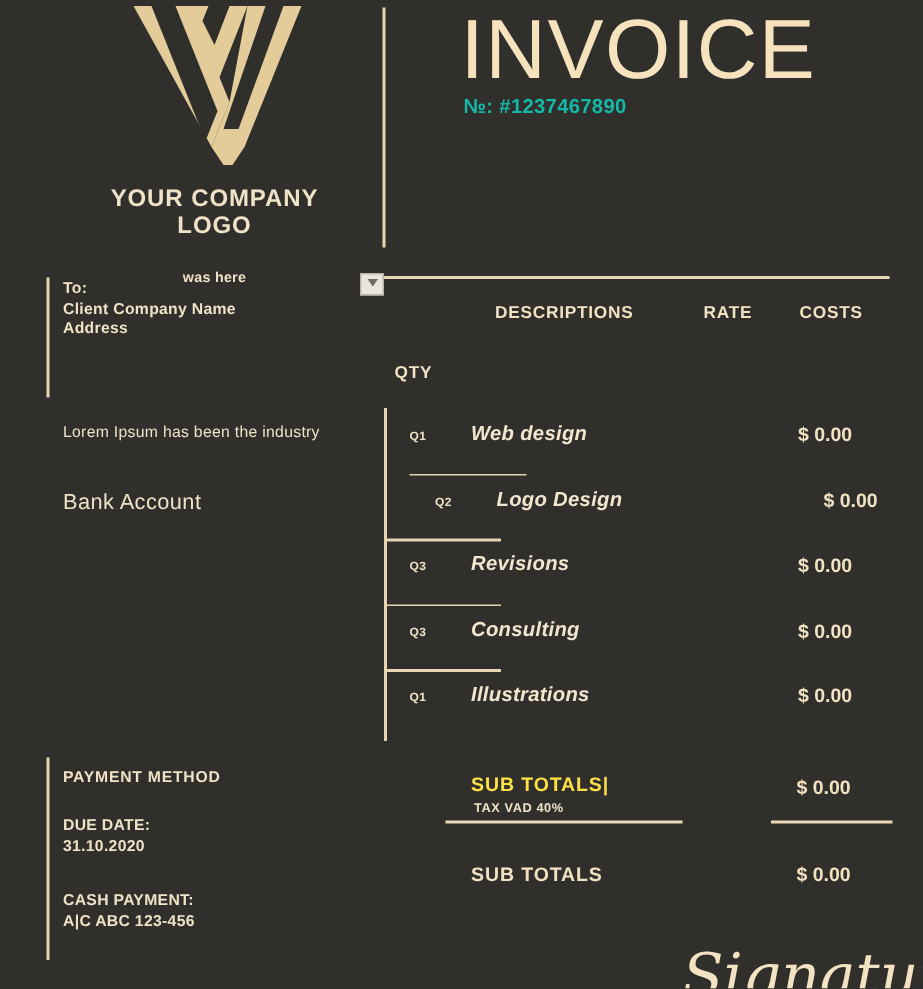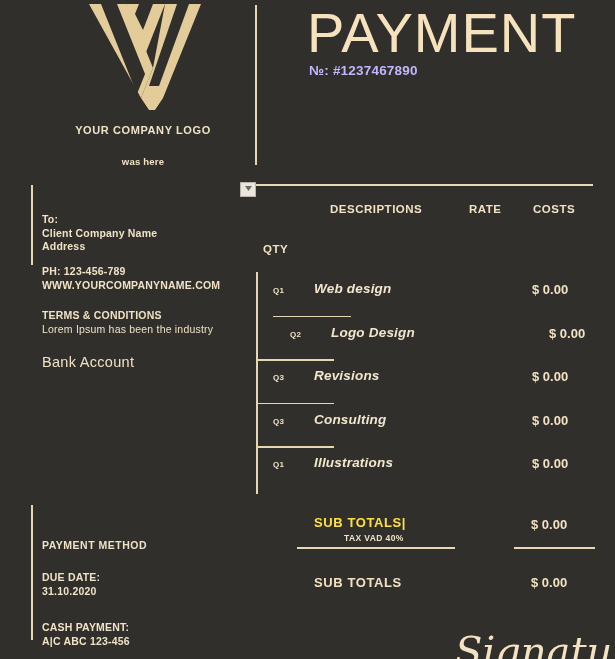--- a/index.html
+++ b/index.html
@@ -10,48 +10,48 @@
     overflow:hidden;
     position:relative;
     color:#efdfc0;
   }
   .canvas{position:absolute;inset:0;}
 
   
   .logo-wrap{position:absolute;left:58px;top:2px;width:170px;text-align:center;}
   .logo-mark{width:120px;height:112px;margin:0 auto;display:block;}
   .logo-name{
-    font-size:11px;font-weight:bold;letter-spacing:.6px;
+    font-size:16px;font-weight:bold;letter-spacing:.6px;
     color:#f0e2c6;margin-top:10px;
   }
   .logo-sub{
     font-size:9.5px;font-weight:bold;color:#f0e2c6;margin-top:20px;letter-spacing:.2px;
   }
 
   .header-divider{
     position:absolute;left:255px;top:5px;width:2px;height:160px;
     background:#e7d6b2;
   }
 
   .invoice-title{
     position:absolute;left:307px;top:5px;
     font-size:56px;font-weight:normal;letter-spacing:1px;
     color:#f6e3bd;line-height:1;
   }
   .invoice-no{
     position:absolute;left:309px;top:63px;
-    font-size:13.5px;font-weight:bold;color:#c4b5fd;letter-spacing:.2px;
+    font-size:13.5px;font-weight:bold;color:#14b8a6;letter-spacing:.2px;
   }
 
   
   .accent-line{position:absolute;width:2px;background:#e7d6b2;}
   .accent-1{left:31px;top:185px;height:80px;}
   .accent-2{left:31px;top:505px;height:135px;}
 
-  .left-block{position:absolute;left:42px;color:#f0e2c6;margin-top:27px;}
+  .left-block{position:absolute;left:42px;color:#f0e2c6;}
   .lbl-strong{font-size:10.5px;font-weight:bold;line-height:13.5px;letter-spacing:.2px;}
   .lbl-reg{font-size:10.5px;line-height:13.5px;letter-spacing:.2px;}
 
   .to-block{top:186px;}
   .contact-block{top:238px;}
   .terms-block{top:282px;}
   .bank-block{top:327px;font-size:14.5px;letter-spacing:.3px;color:#f0e2c6;}
 
   .pay-method{top:512px;font-size:10.5px;font-weight:bold;letter-spacing:.5px;}
   .due-block{top:544px;}
@@ -90,21 +90,21 @@
     position:absolute;left:276px;top:10px;font-size:13px;font-weight:bold;color:#f2e2c2;
   }
 
   
   .sub-label{
     position:absolute;left:314px;top:515px;font-size:13px;font-weight:bold;
     color:#fde047;letter-spacing:.6px;
   }
   .tax-label{
     position:absolute;left:316px;top:533px;font-size:8.5px;font-weight:bold;
-    color:#f0e2c6;letter-spacing:.4px;margin-left:28px;
+    color:#f0e2c6;letter-spacing:.4px;
   }
   .rule-left{position:absolute;left:297px;top:547px;width:158px;height:2px;background:#e9d8b4;}
   .rule-right{position:absolute;left:514px;top:547px;width:81px;height:2px;background:#e9d8b4;}
   .sub-amt{
     position:absolute;left:531px;top:517px;font-size:13px;font-weight:bold;color:#f2e2c2;
   }
   .total-label{
     position:absolute;left:314px;top:575px;font-size:13px;font-weight:bold;
     color:#f2e2c2;letter-spacing:.6px;text-align:right;
   }
@@ -133,39 +133,34 @@
       <path d="M82 2 L118 2 L80 96 L58 96 L70 66 Z" fill="#e3cc9a"></path>
       <path d="M94 2 L106 2 L76 84 L66 84 Z" fill="#302f2c"></path>
       <path d="M58 96 L80 96 L72 108 L66 108 Z" fill="#e3cc9a"></path>
     </svg>
     <div class="logo-name">YOUR COMPANY LOGO</div>
     <div class="logo-sub">was here</div>
   </div>
 
   <div class="header-divider"></div>
 
-  <div class="invoice-title">PAYMENT</div>
+  <div class="invoice-title">INVOICE</div>
   <div class="invoice-no">№: #1237467890</div>
 
   <div class="accent-line accent-1"></div>
   <div class="accent-line accent-2"></div>
 
   <div class="left-block to-block">
     <div class="lbl-strong">To:</div>
     <div class="lbl-strong">Client Company Name</div>
     <div class="lbl-strong">Address</div>
   </div>
 
-  <div class="left-block contact-block">
-    <div class="lbl-strong">PH:  123-456-789</div>
-    <div class="lbl-strong">WWW.YOURCOMPANYNAME.COM</div>
-  </div>
 
   <div class="left-block terms-block">
-    <div class="lbl-strong">TERMS &amp; CONDITIONS</div>
     <div class="lbl-reg">Lorem Ipsum has been the industry</div>
   </div>
 
   <div class="left-block bank-block">Bank Account</div>
 
   <div class="left-block pay-method">PAYMENT METHOD</div>
 
   <div class="left-block due-block">
     <div class="lbl-strong">DUE DATE:</div>
     <div class="lbl-strong">31.10.2020</div>

